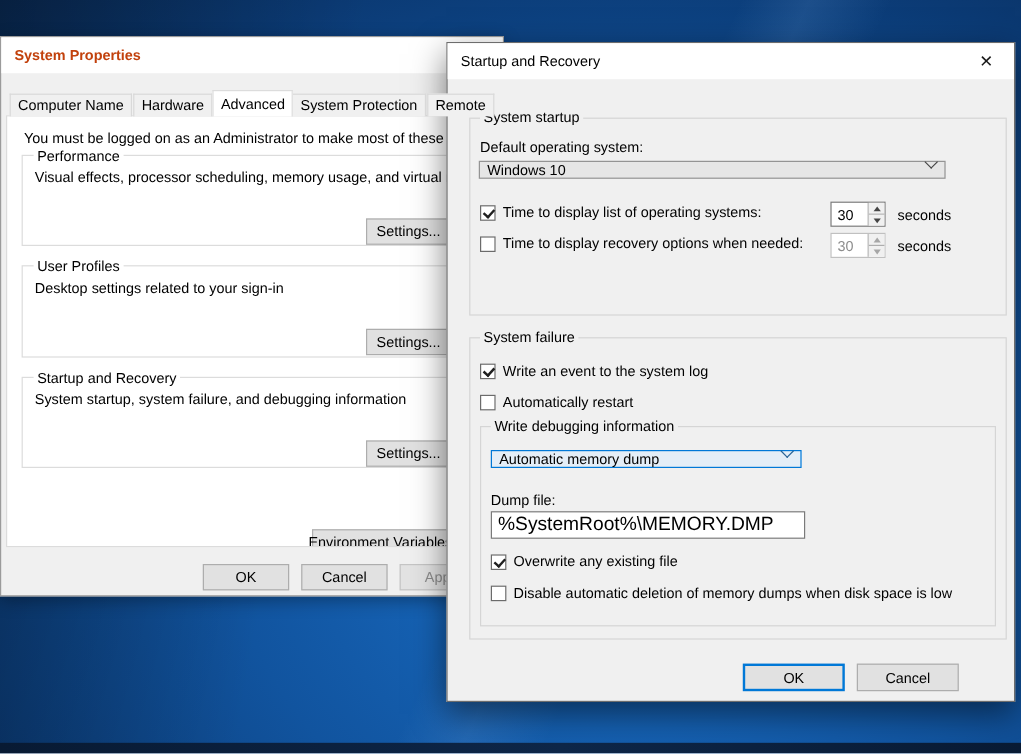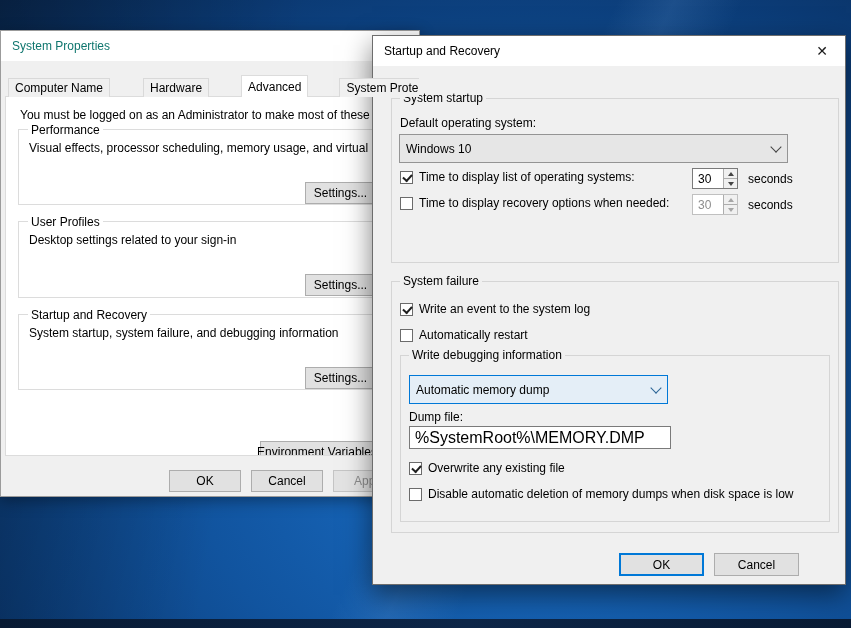--- a/index.html
+++ b/index.html
@@ -15,23 +15,23 @@
   .taskbar { position:absolute; left:0; bottom:0; width:851px; height:9px;
     background:linear-gradient(90deg,#081a33,#0d2648 55%,#081a33); }
 
   .window { position:absolute; background:#f0f0f0; }
   .titlebar { height:30px; background:#ffffff; display:flex; align-items:center; }
   .titlebar .title { padding-left:11px; font-size:12px; }
 
   
   .sysprops { left:0; top:30px; width:420px; height:467px;
     border:1px solid #9b9b9b; box-shadow:0 4px 14px rgba(0,0,0,0.35); overflow:hidden; }
-  .sysprops .title { color:#0f766e; }
-
-  .tabstrip { position:absolute; left:7px; top:44px; display:flex; align-items:flex-end; height:22px; z-index:3;gap:32px; }
+  .sysprops .title { color:#c2410c;font-weight:bold; }
+
+  .tabstrip { position:absolute; left:7px; top:44px; display:flex; align-items:flex-end; height:22px; z-index:3; }
   .tab { background:#f0f0f0; border:1px solid #d9d9d9; border-bottom:none; height:19px;
     padding:2px 6px 0 6px; margin-right:1px; white-space:nowrap; }
   .tab.selected { background:#ffffff; height:22px; padding-top:4px; margin:0 -1px;
     border:1px solid #dcdcdc; border-bottom:none; position:relative; z-index:4;text-align:center; }
 
   .tabpage { position:absolute; left:4px; top:65px; width:412px; height:360px;
     background:#ffffff; border:1px solid #dcdcdc; overflow:hidden; }
   .admin-note { position:absolute; left:14px; top:11px; white-space:nowrap; }
 
   .groupbox { position:absolute; left:12px; width:389px; border:1px solid #dcdcdc; }
@@ -61,22 +61,22 @@
 
   .dlg-group { position:absolute; left:18px; width:448px; border:1px solid #d5d5d5; }
   .dlg-group .gb-label { position:absolute; top:-8px; left:8px; background:#f0f0f0; padding:0 3px; white-space:nowrap; }
   .grp-sysstartup { top:62px; height:165px; }
   .grp-sysfailure { top:245px; height:252px; }
   .grp-writedebug { position:absolute; left:8px; top:73px; width:430px; height:167px; border:1px solid #d5d5d5; }
   .grp-writedebug .gb-label { background:#f0f0f0; }
 
   .field-label { position:absolute; white-space:nowrap; }
 
-  .combo { position:absolute; height:29px; background:#e6e6e6; border:1px solid #949494;
-    display:flex; align-items:center; }
+  .combo { position:absolute; height:15px; background:#e6e6e6; border:1px solid #949494;
+    display:flex; align-items:flex-start; }
   .combo .combo-value { flex:1; padding-left:6px; white-space:nowrap; overflow:hidden; }
   .chevron { width:22px; display:flex; align-items:center; justify-content:center; }
   .chevron::before { content:""; width:7px; height:7px; margin-top:-4px;
     border-right:1px solid #444; border-bottom:1px solid #444; transform:rotate(45deg); }
   .combo.focused { border:1px solid #0078d7; background:#e4eef7; }
   .combo.focused .chevron::before { border-color:#2a6496; }
 
   .checkrow { position:absolute; display:flex; align-items:center; }
   .checkbox { width:13px; height:13px; background:#fff; border:1px solid #6b6b6b;
     position:relative; flex:none; }

